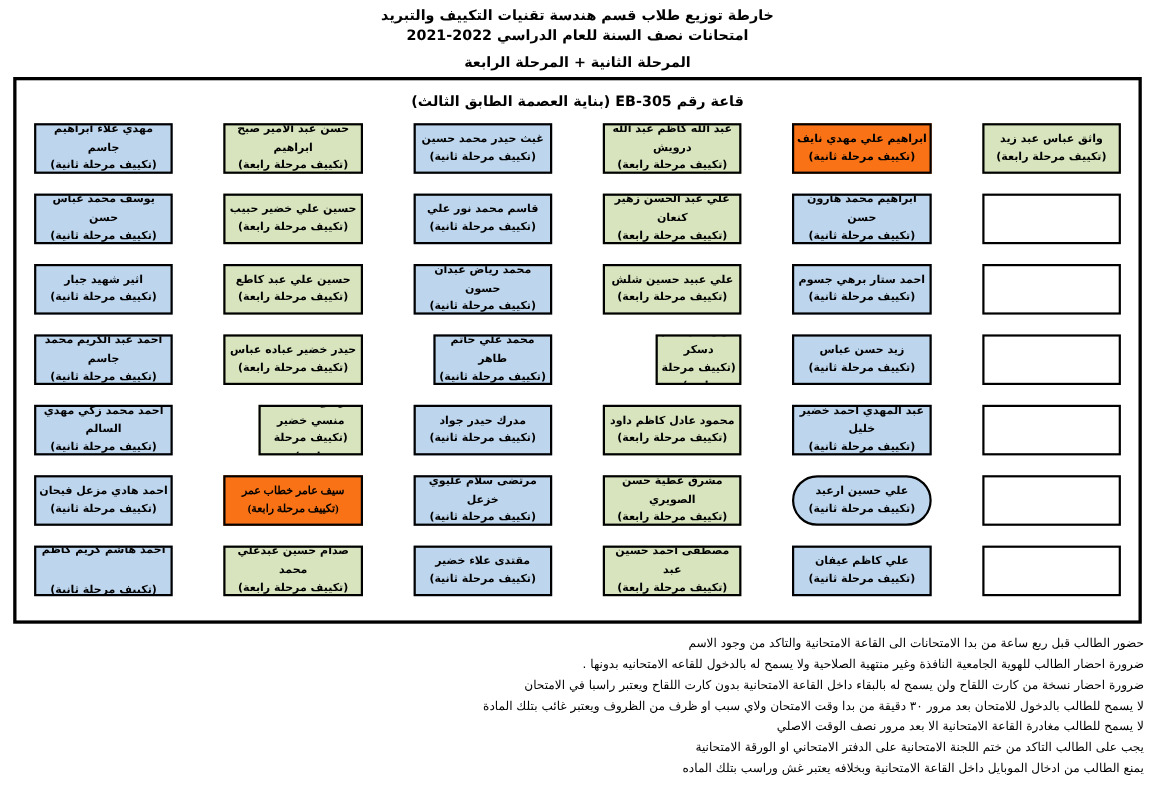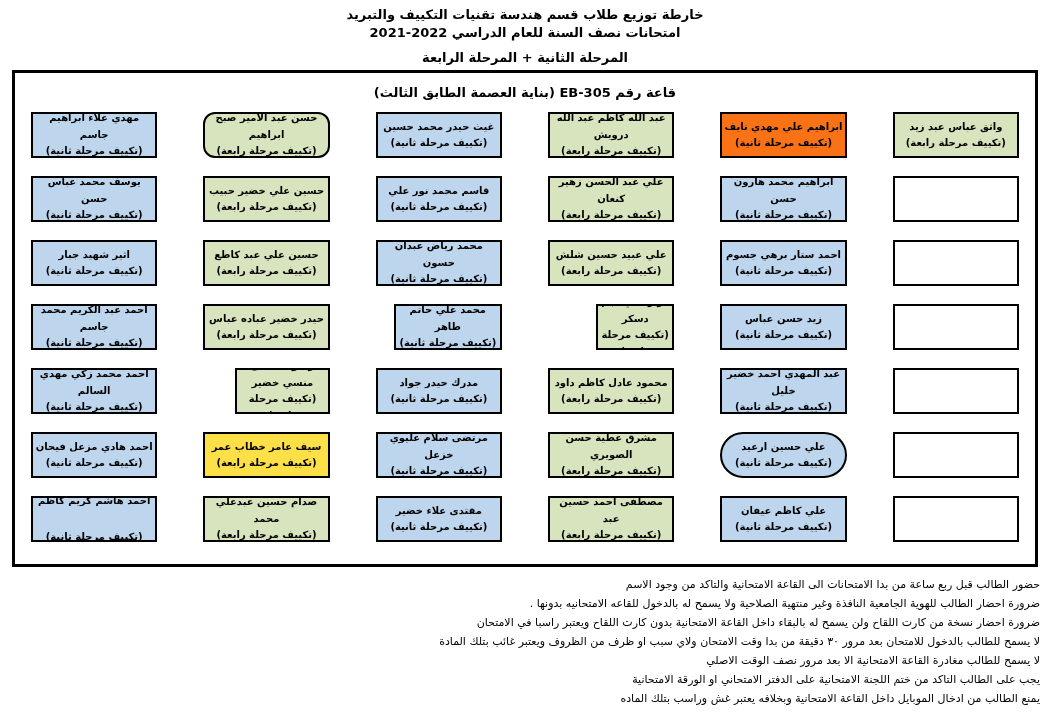--- a/index.html
+++ b/index.html
@@ -101,21 +101,21 @@
             <div>(تكييف مرحلة ثانية)</div>
           </div>
           <div class="seat" style="background: rgb(215, 228, 189);">
             <div>عبد الله كاظم عبد الله درويش</div>
             <div>(تكييف مرحلة رابعة)</div>
           </div>
           <div class="seat" style="background: rgb(189, 214, 238);">
             <div>غيث حيدر محمد حسين</div>
             <div>(تكييف مرحلة ثانية)</div>
           </div>
-          <div class="seat" style="background: rgb(215, 228, 189); border-radius: 12px;">
+          <div class="seat" style="background: rgb(215, 228, 189);">
             <div>حسن عبد الامير صبح ابراهيم</div>
             <div>(تكييف مرحلة رابعة)</div>
           </div>
           <div class="seat" style="background: rgb(189, 214, 238);">
             <div>مهدي علاء ابراهيم جاسم</div>
             <div>(تكييف مرحلة ثانية)</div>
           </div>
         </div>
         <div class="seat-row">
           <div class="seat" style="background: rgb(255, 255, 255);"></div>
@@ -216,21 +216,21 @@
             <div>(تكييف مرحلة ثانية)</div>
           </div>
           <div class="seat" style="background: rgb(215, 228, 189);">
             <div>مشرق عطية حسن الصويري</div>
             <div>(تكييف مرحلة رابعة)</div>
           </div>
           <div class="seat" style="background: rgb(189, 214, 238);">
             <div>مرتضى سلام عليوي خزعل</div>
             <div>(تكييف مرحلة ثانية)</div>
           </div>
-          <div class="seat" style="background: #fde047;">
+          <div class="seat" style="background: #f97316; font-family: Liberation Serif, serif;">
             <div>سيف عامر خطاب عمر</div>
             <div>(تكييف مرحلة رابعة)</div>
           </div>
           <div class="seat" style="background: rgb(189, 214, 238);">
             <div>احمد هادي مزعل فيحان</div>
             <div>(تكييف مرحلة ثانية)</div>
           </div>
         </div>
         <div class="seat-row">
           <div class="seat" style="background: rgb(255, 255, 255);"></div>

